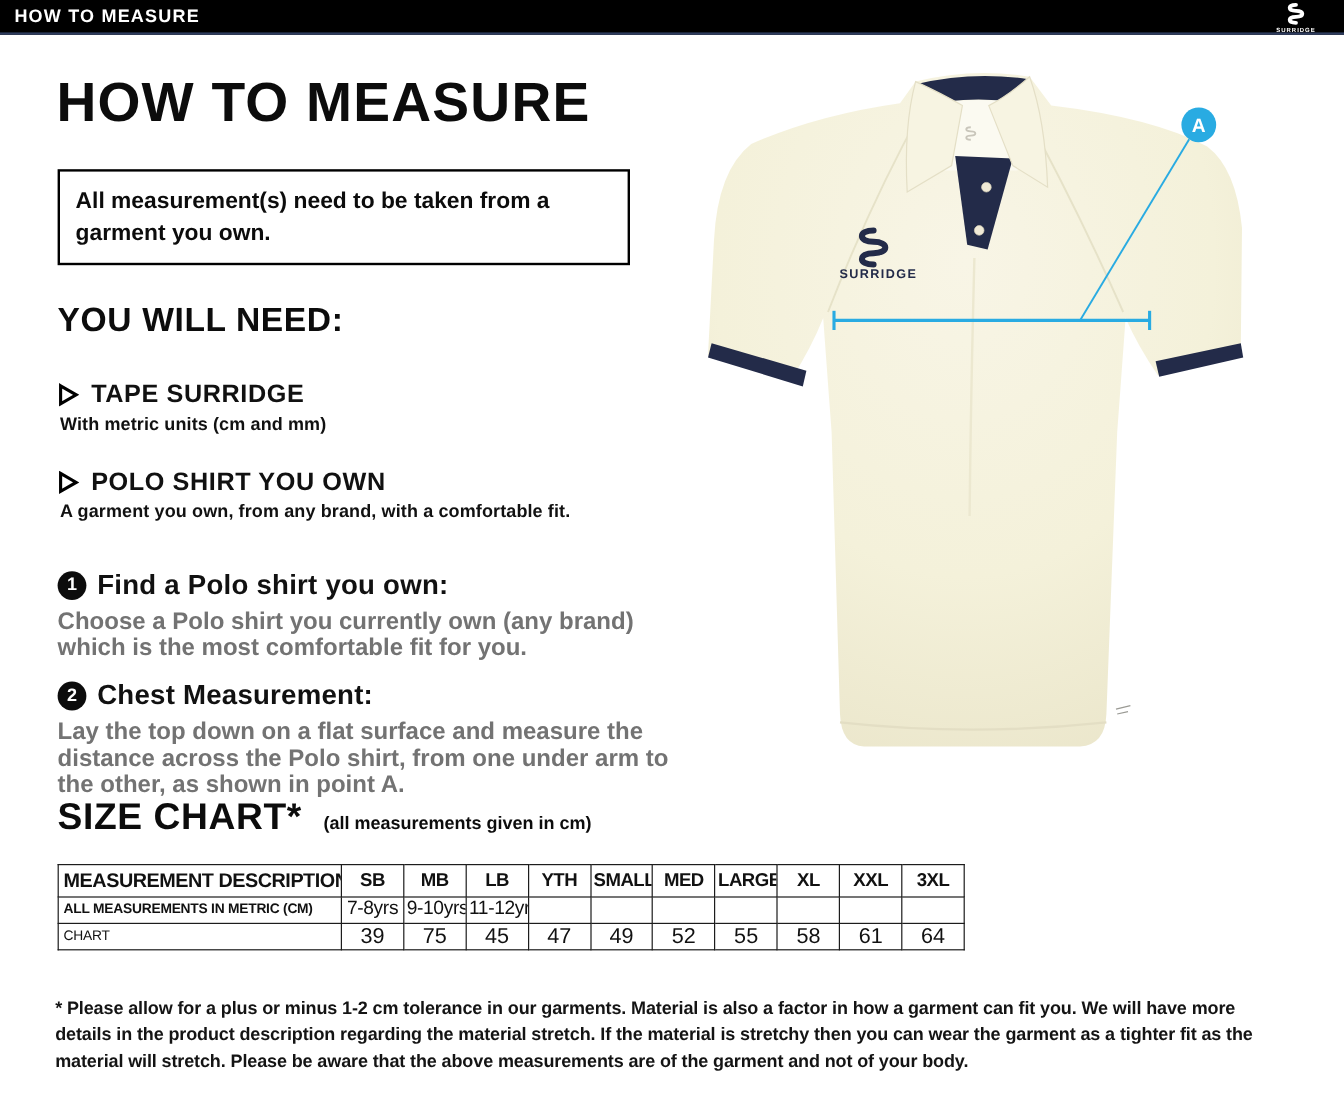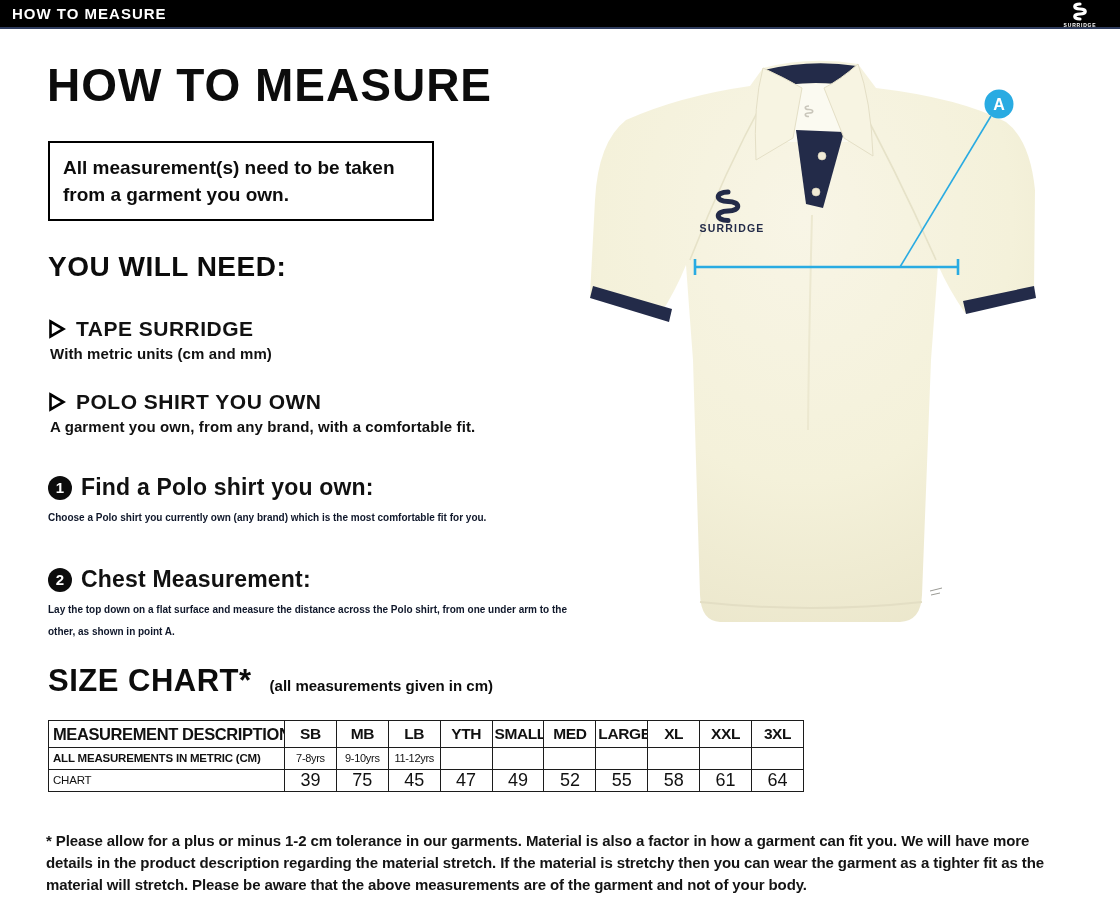--- a/index.html
+++ b/index.html
@@ -26,21 +26,21 @@
     color:#fff;font-size:15px;font-weight:bold;letter-spacing:1px;margin-left:12px;
   }
   .topbar-logo{position:absolute;right:16px;top:1px;width:48px;height:27px;}
 
   
   .page-heading{
     position:absolute;left:47px;top:62px;margin:0;
     font-size:46px;font-weight:bold;letter-spacing:1px;line-height:1;color:#0c0c0c;
   }
   .notice-box{
-    position:absolute;left:48px;top:141px;width:386px;
+    position:absolute;left:48px;top:141px;width:477px;
     border:2px solid #000;padding:11px 13px;
     font-size:19px;font-weight:bold;line-height:27px;color:#0c0c0c;
   }
   .ywn-heading{
     position:absolute;left:48px;top:251px;margin:0;
     font-size:28px;font-weight:bold;letter-spacing:.5px;color:#0c0c0c;
   }
   .need-item{position:absolute;left:48px;}
   .need-item.first{top:317px;}
   .need-item.second{top:390px;}
@@ -52,21 +52,21 @@
   .step{position:absolute;left:48px;width:542px;}
   .step.first{top:475px;}
   .step.second{top:567px;}
   .step-header{display:flex;align-items:center;gap:9px;height:25px;}
   .step-num{
     width:24px;height:24px;border-radius:50%;background:#0c0c0c;color:#fff;
     font-size:15px;font-weight:bold;display:flex;align-items:center;justify-content:center;
     flex:0 0 auto;padding-bottom:1px;
   }
   .step-title{font-size:23px;font-weight:bold;letter-spacing:.2px;}
-  .step-desc{font-size:10px;font-weight:bold;line-height:22px;margin-top:7px;color:#0f172a;}
+  .step-desc{font-size:20px;font-weight:bold;line-height:22px;margin-top:7px;color:#737373;}
 
   .sizechart-heading{
     position:absolute;left:48px;top:663px;display:flex;align-items:baseline;gap:18px;
   }
   .sc-main{font-size:31px;font-weight:bold;letter-spacing:.5px;color:#0c0c0c;}
   .sc-sub{font-size:15px;font-weight:bold;color:#0c0c0c;}
 
   
   .size-table{
     position:absolute;left:48px;top:720px;width:756px;
@@ -74,21 +74,21 @@
   }
   .size-table th,.size-table td{
     border:1.6px solid #1c1c1c;text-align:center;vertical-align:middle;
     overflow:hidden;white-space:nowrap;padding:0 2px;
   }
   .size-table thead th{height:27px;font-size:15.5px;font-weight:bold;letter-spacing:-.4px;}
   .size-table thead th.desc-col{width:236px;text-align:left;padding-left:4px;font-size:16.5px;}
   .size-table tbody tr{height:21.5px;}
   .size-table tbody th{text-align:left;padding-left:4px;}
   .size-table tr.metric-row th{font-size:11.5px;font-weight:bold;letter-spacing:-.2px;}
-  .size-table tr.metric-row td{font-size:11px;font-weight:normal;letter-spacing:-.3px;}
+  .size-table tr.metric-row td{font-size:16px;font-weight:normal;letter-spacing:-.3px;}
   .size-table tr.chest-row th{font-size:11.5px;font-weight:normal;letter-spacing:-.2px;}
   .size-table tr.chest-row td{font-size:18px;font-weight:normal;}
 
   .disclaimer{
     position:absolute;left:46px;top:815px;width:1002px;
     font-size:15px;font-weight:bold;line-height:22px;
     letter-spacing:-.1px;color:#141414;
   }
 
   

